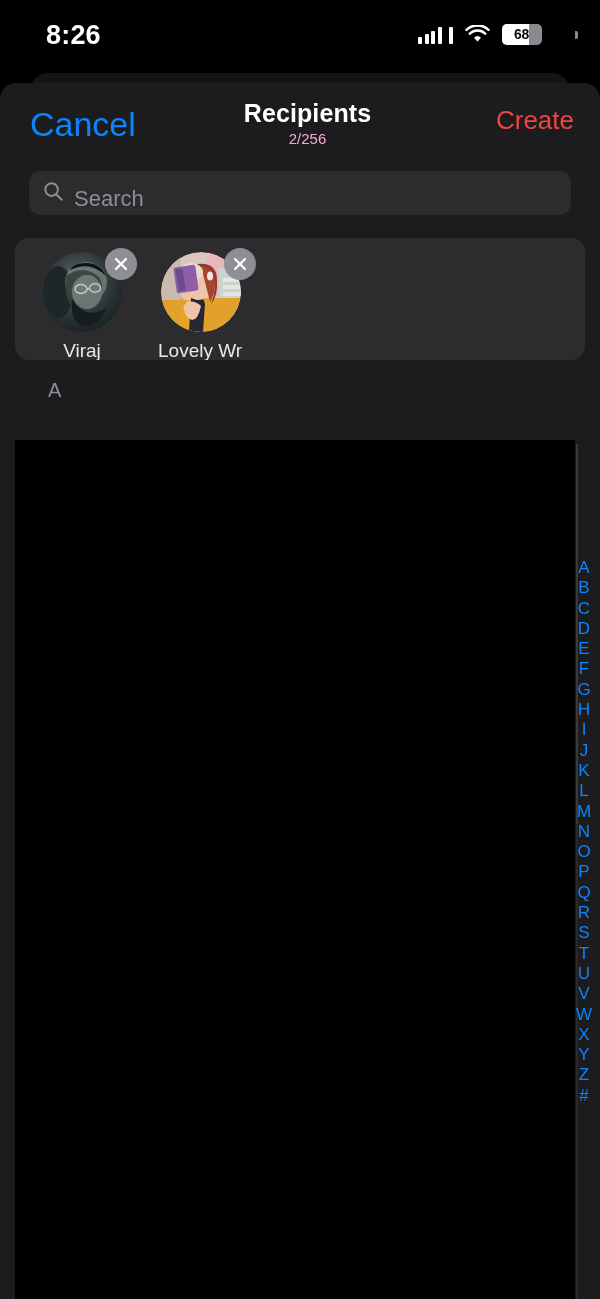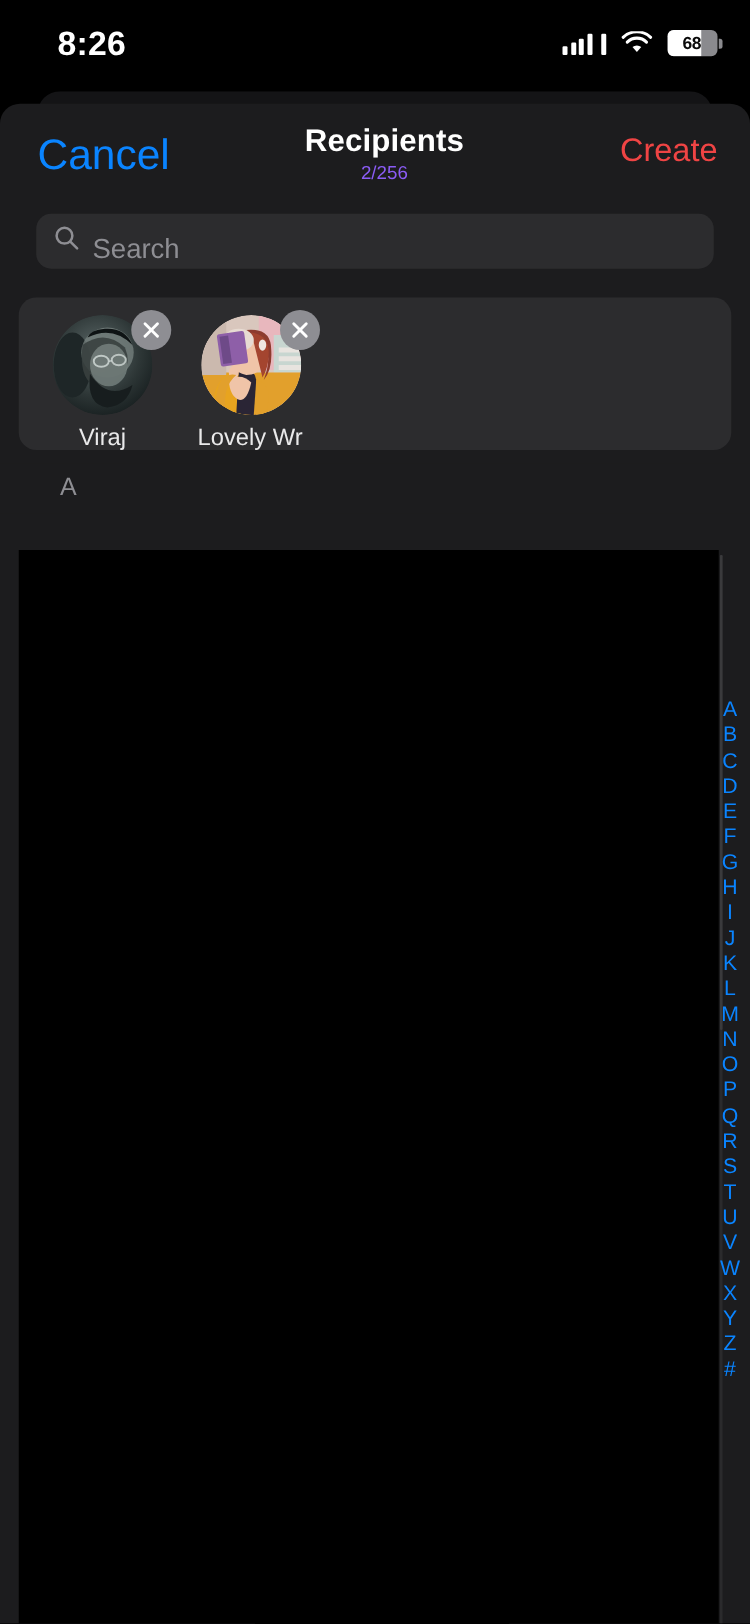--- a/index.html
+++ b/index.html
@@ -64,21 +64,21 @@
     font-size:14px; font-weight:700; color:#0a0a0a;
     line-height:21px;
     letter-spacing:-0.3px;
   }
   .battery-cap {
     width:3px; height:8px;
     background:#8a8a8e;
     border-radius:0 2px 2px 0;
     margin-left:1.5px;
   }
-  .battery-wrap { display:flex; align-items:center; }
+  .battery-wrap { display:flex; align-items:center;gap:32px; }
 
   
   #back-card {
     position:absolute;
     left:30px; right:30px; top:73px;
     height:90px;
     background:#141416;
     border-radius:18px 18px 0 0;
     z-index:5;
   }
@@ -115,21 +115,21 @@
   #nav-title-group {
     position:absolute; left:15px; right:0; top:16px;
     text-align:center;
   }
   #nav-title {
     font-size:25px; font-weight:700; color:#fff;
     letter-spacing:0.1px;
   }
   #nav-subtitle {
     margin-top:2px;
-    font-size:15px; color:#8b5cf6;
+    font-size:15px; color:#f9a8d4;
   }
 
   
   #search-wrap {
     position:absolute; left:29px; top:88px;
     width:542px; height:44px;
     background:#2c2c2e;
     border-radius:12px;
     display:flex; align-items:center;
     padding:0 14px;

